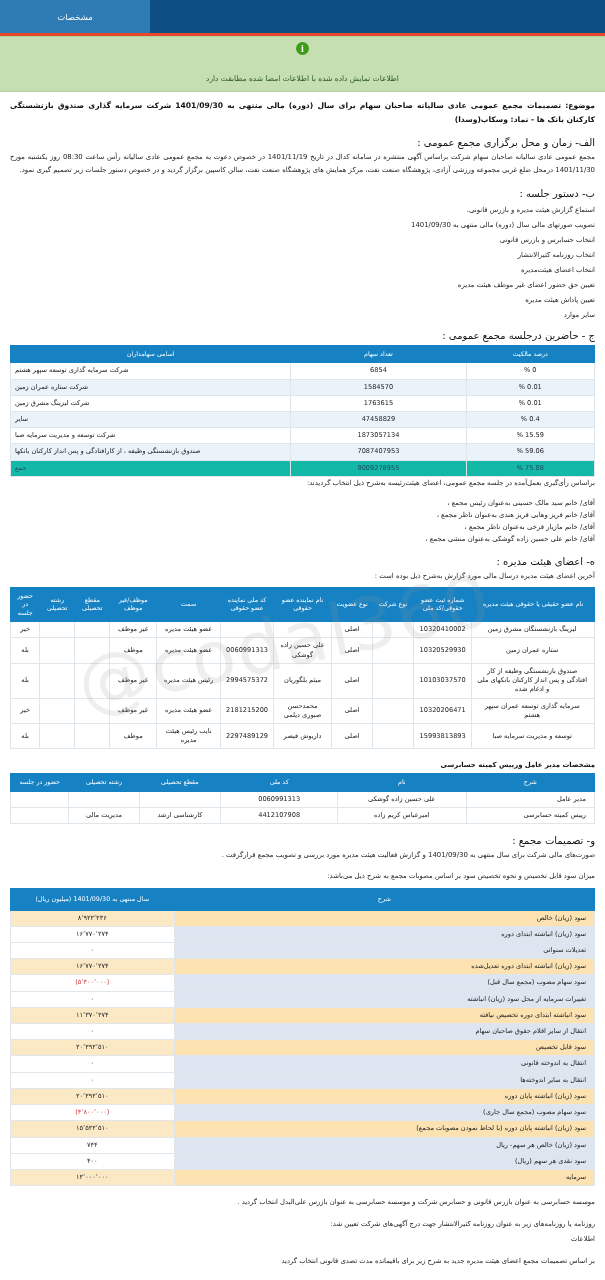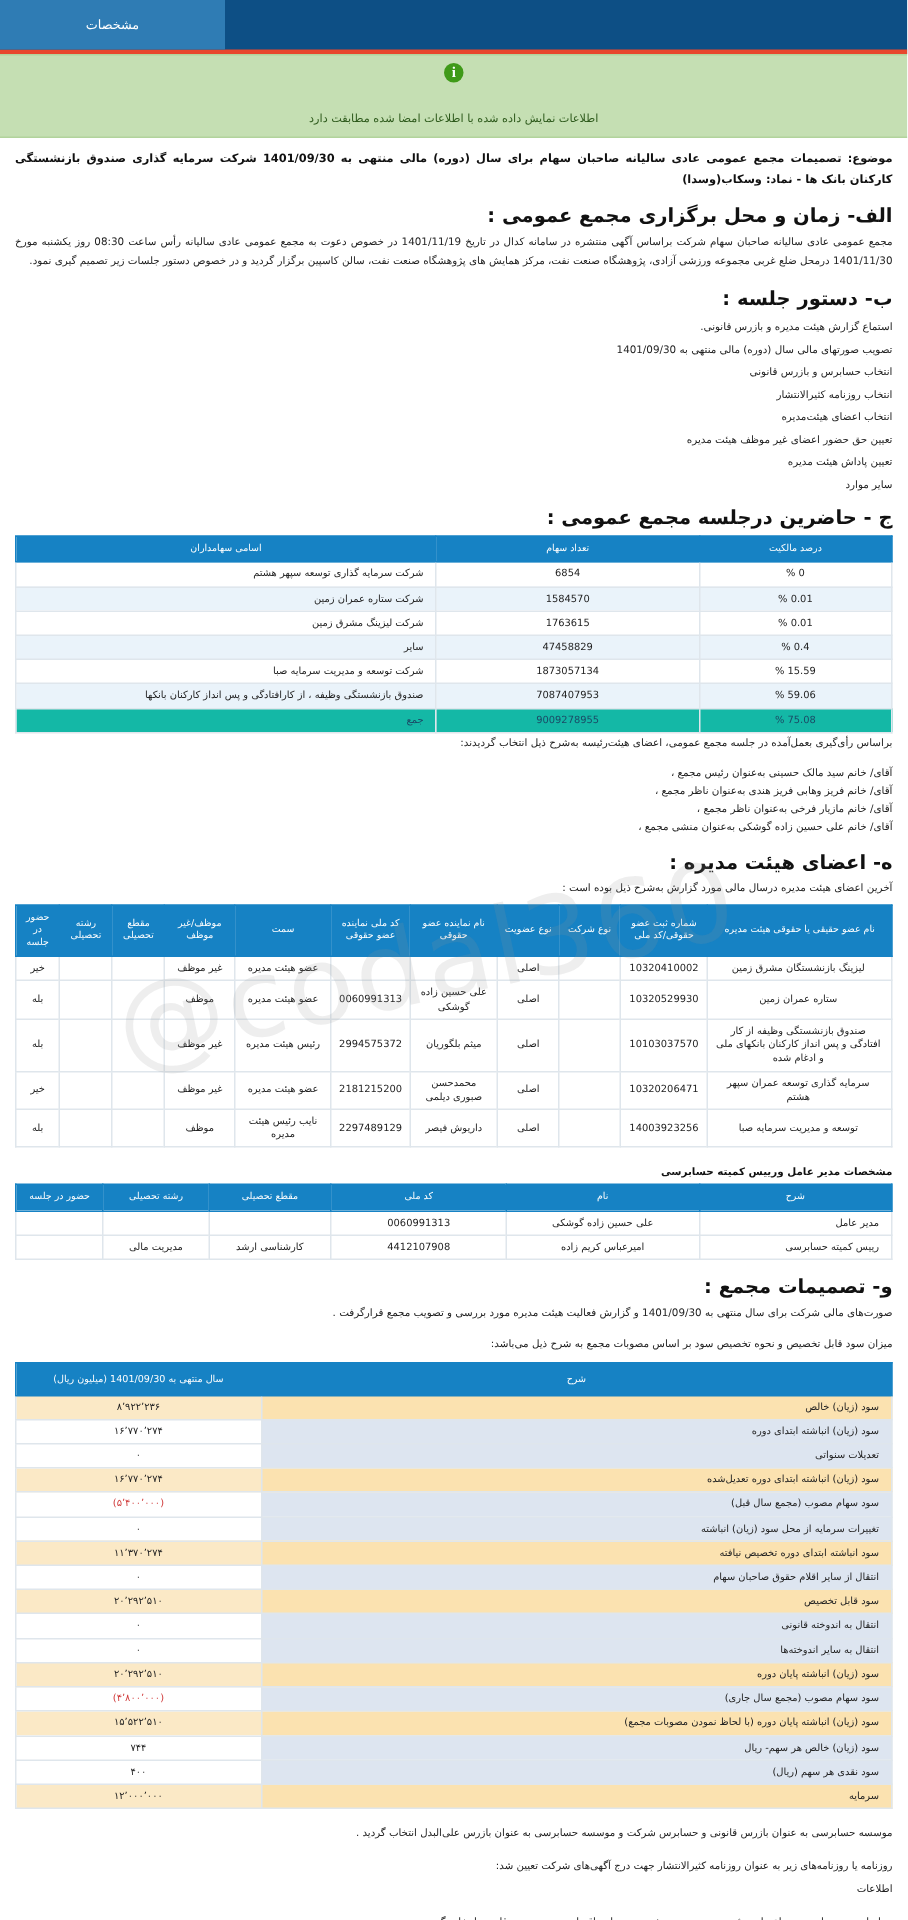--- a/index.html
+++ b/index.html
@@ -53,21 +53,21 @@
 
   
   .body-wrap { padding: 0 10px; }
 
   .subject {
     margin: 7px 0 0 0;
     font-size: 7.6px; font-weight: bold; color: #111;
     line-height: 1.8; text-align: justify;
   }
   .sec-title {
-    font-size: 13px; font-weight: bold; color: #111;
+    font-size: 10px; font-weight: normal; color: #111;
     margin: 11px 0 3px 0;
   }
   .para {
     font-size: 6.9px; color: #222; line-height: 1.85;
     text-align: justify; margin: 0 0 2px 0;
   }
   .agenda-item {
     font-size: 6.9px; color: #222; margin: 7px 0 0 0;
   }
   .presid-list { margin: 7px 0 0 0; }
@@ -89,21 +89,21 @@
   tbody td {
     padding: 3px 4px; border: 1px solid #dfe6ec;
     text-align: center; line-height: 1.4;
   }
   tbody td.name { text-align: right; }
 
   
   .t-share tbody tr:nth-child(odd) td { background: #ffffff; }
   .t-share tbody tr:nth-child(even) td { background: #eaf3fa; }
   .t-share tbody tr.highlight td { background: #14b8a6; color:#1b4a66; }
-  .t-share td.name { text-align: right; padding-right: 8px; }
+  .t-share td.name { text-align: left; padding-right: 8px; }
 
   
   .t-board tbody tr td { background: #ffffff; }
   .t-board tbody td.name { text-align: center; padding-right: 6px; }
 
   
   .t-ceo tbody td { background:#ffffff; }
   .t-ceo tbody td.name { text-align: right; padding-right: 8px; }
 
   
@@ -289,21 +289,21 @@
             <td>محمدحسن صبوری دیلمی</td>
             <td>2181215200</td>
             <td>عضو هیئت مدیره</td>
             <td>غیر موظف</td>
             <td></td>
             <td></td>
             <td>خیر</td>
           </tr>
           <tr>
             <td class="name">توسعه و مدیریت سرمایه صبا</td>
-            <td>14003923256</td>
+            <td>15993813893</td>
             <td></td>
             <td>اصلی</td>
             <td>داریوش فیصر</td>
             <td>2297489129</td>
             <td>نایب رئیس هیئت مدیره</td>
             <td>موظف</td>
             <td></td>
             <td></td>
             <td>بله</td>
           </tr>

